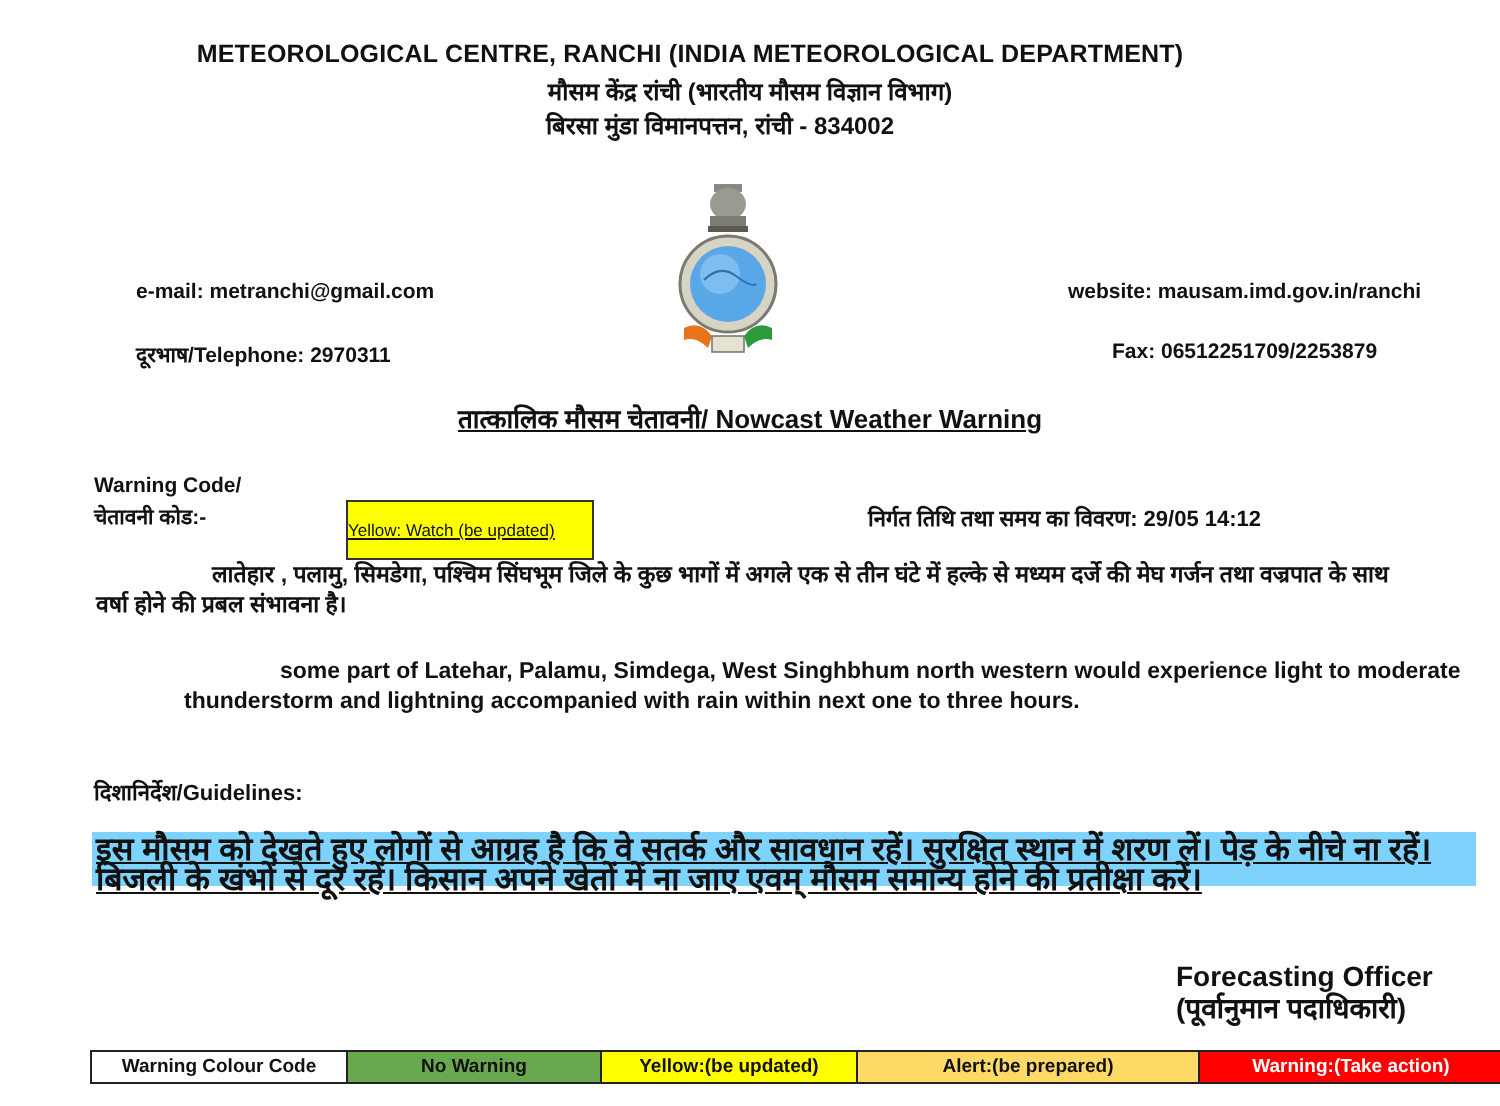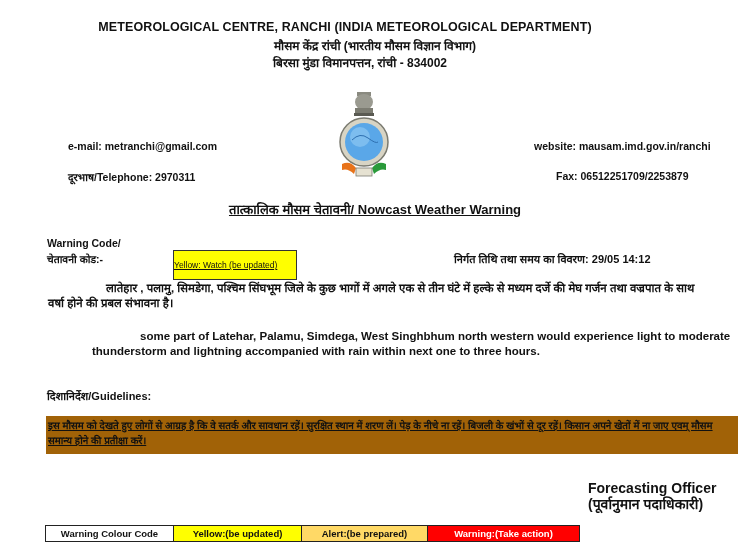--- a/index.html
+++ b/index.html
@@ -64,39 +64,38 @@
       display: flex; align-items: center; justify-content: flex-start;
       font-size: 8.5px;
       font-weight: normal;
       text-decoration: underline;
       margin-top: 16px;
     }
     .issue {
       left: 434px; top: 251px;
       font-size: 11px;
       font-weight: bold;
-      margin-left: 20px;
     }
     .para {
       left: 48px; width: 660px;
       font-size: 11.5px;
       font-weight: bold;
       line-height: 15px;
     }
     .para .indent { display: inline-block; width: 58px; }
     .para-en .indent { width: 48px; }
     .guidelines-label {
       left: 47px; top: 388px;
       font-size: 11px;
       font-weight: bold;
     }
     .guidelines-box {
-      left: 46px; top: 416px; width: 692px; height: 38px;
-      background: #a16207;
-      font-size: 10px;
+      left: 46px; top: 416px; width: 692px; height: 27px;
+      background: #7dd3fc;
+      font-size: 16px;
       font-weight: bold;
       line-height: 15px;
       padding: 2px 2px;
       box-sizing: border-box;
       text-decoration: underline;
     }
     .officer {
       left: 588px; top: 480px;
       font-size: 14px;
       font-weight: bold;
@@ -171,16 +170,17 @@
 <div class="abs guidelines-label">दिशानिर्देश/Guidelines:</div>
 <div class="abs guidelines-box">इस मौसम को देखते हुए लोगों से आग्रह है कि वे सतर्क और सावधान रहें। सुरक्षित स्थान में शरण लें। पेड़ के नीचे ना रहें। बिजली के खंभों से दूर रहें। किसान अपने खेतों में ना जाए एवम् मौसम समान्य होने की प्रतीक्षा करें।</div>
 
 <div class="abs officer">
   <div>Forecasting Officer</div>
   <div>(पूर्वानुमान पदाधिकारी)</div>
 </div>
 
 <div class="abs legend">
   <div class="legend-cell" style="width:128px; background:#ffffff;">Warning Colour Code</div>
+  <div class="legend-cell" style="width:127px; background:#6aa84f;">No Warning</div>
   <div class="legend-cell" style="width:128px; background:#ffff00;">Yellow:(be updated)</div>
-  <div class="legend-cell" style="width:126px; background:#ffd966;">Alert:(be prepared)</div>
+  <div class="legend-cell" style="width:171px; background:#ffd966;">Alert:(be prepared)</div>
   <div class="legend-cell" style="width:151px; background:#ff0000; color:#ffffff;">Warning:(Take action)</div>
 </div>
 
 </body></html>

